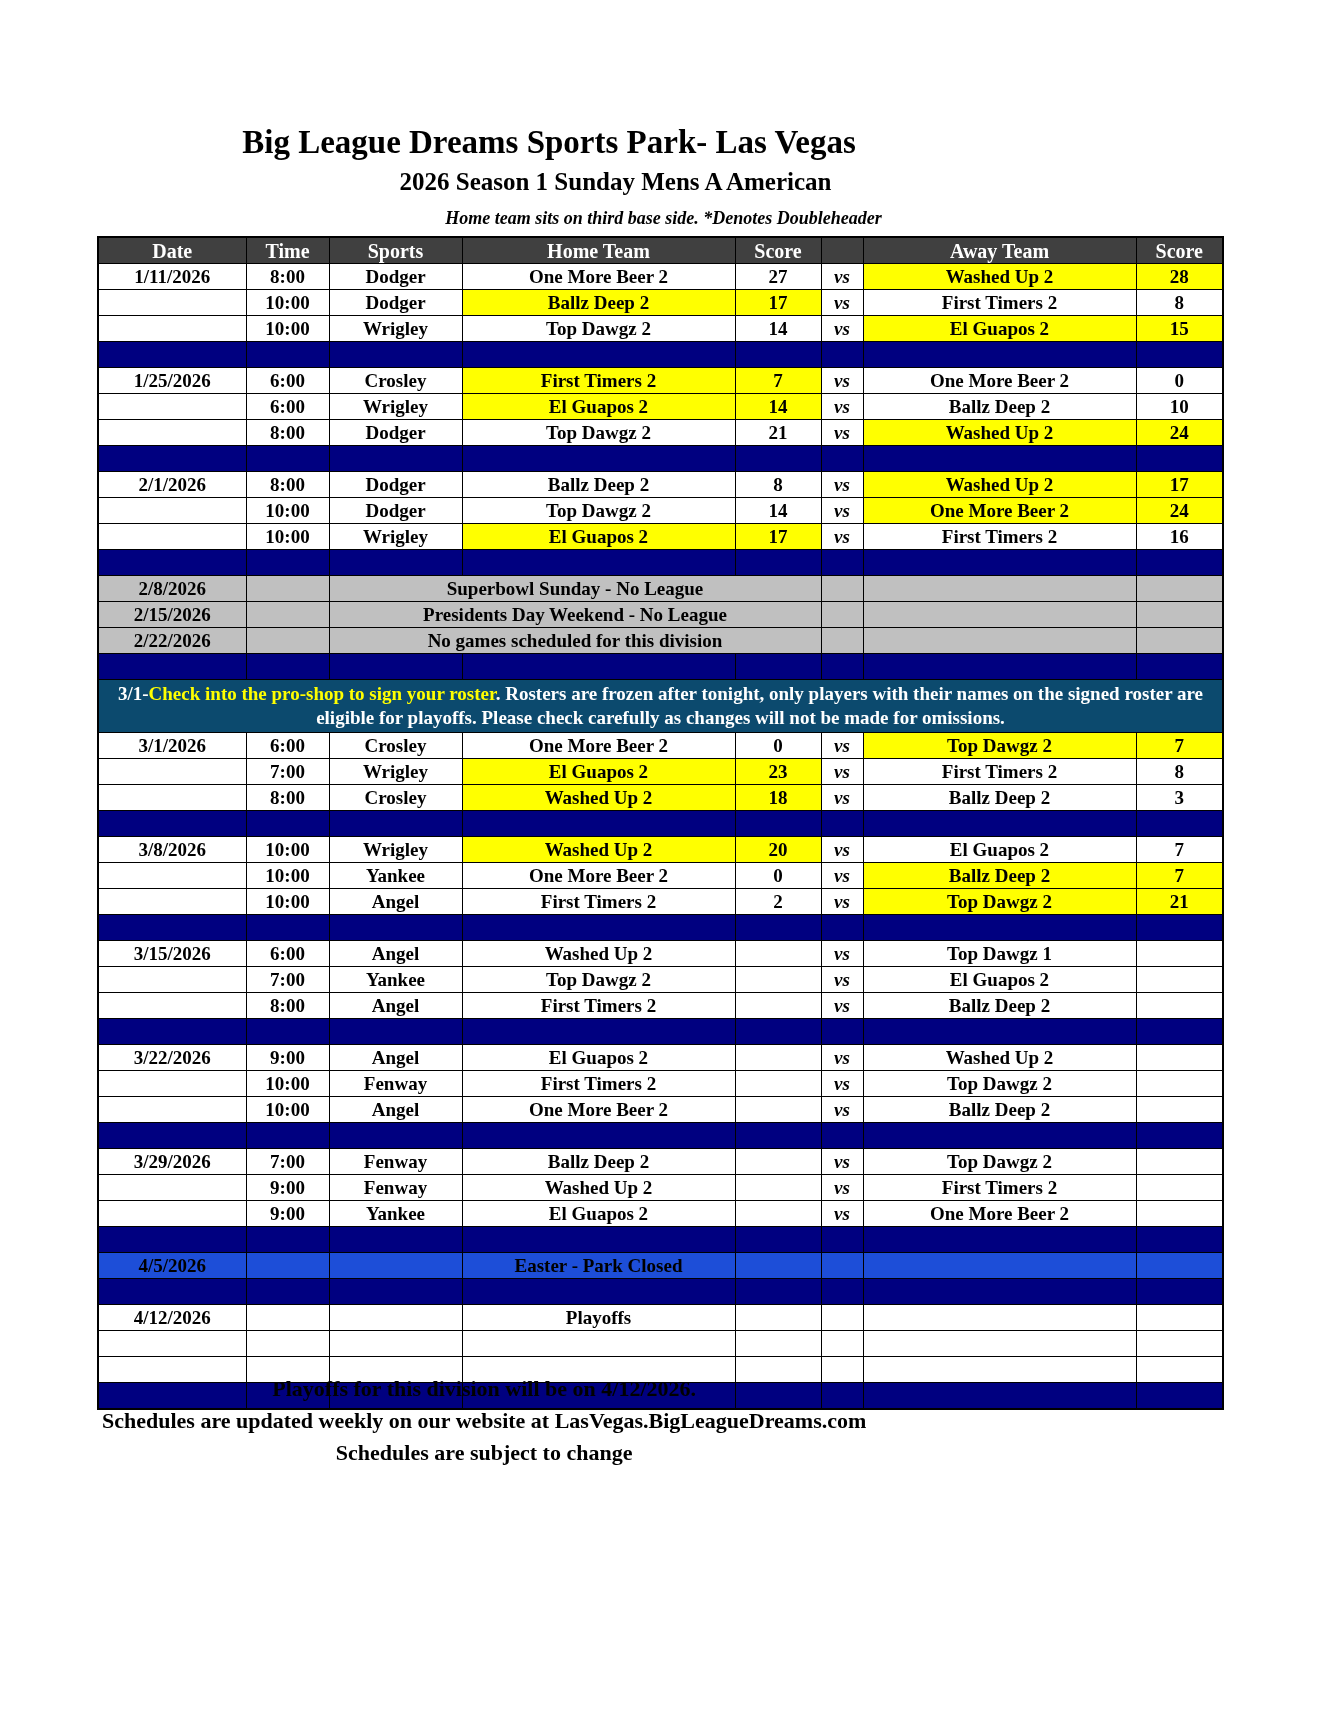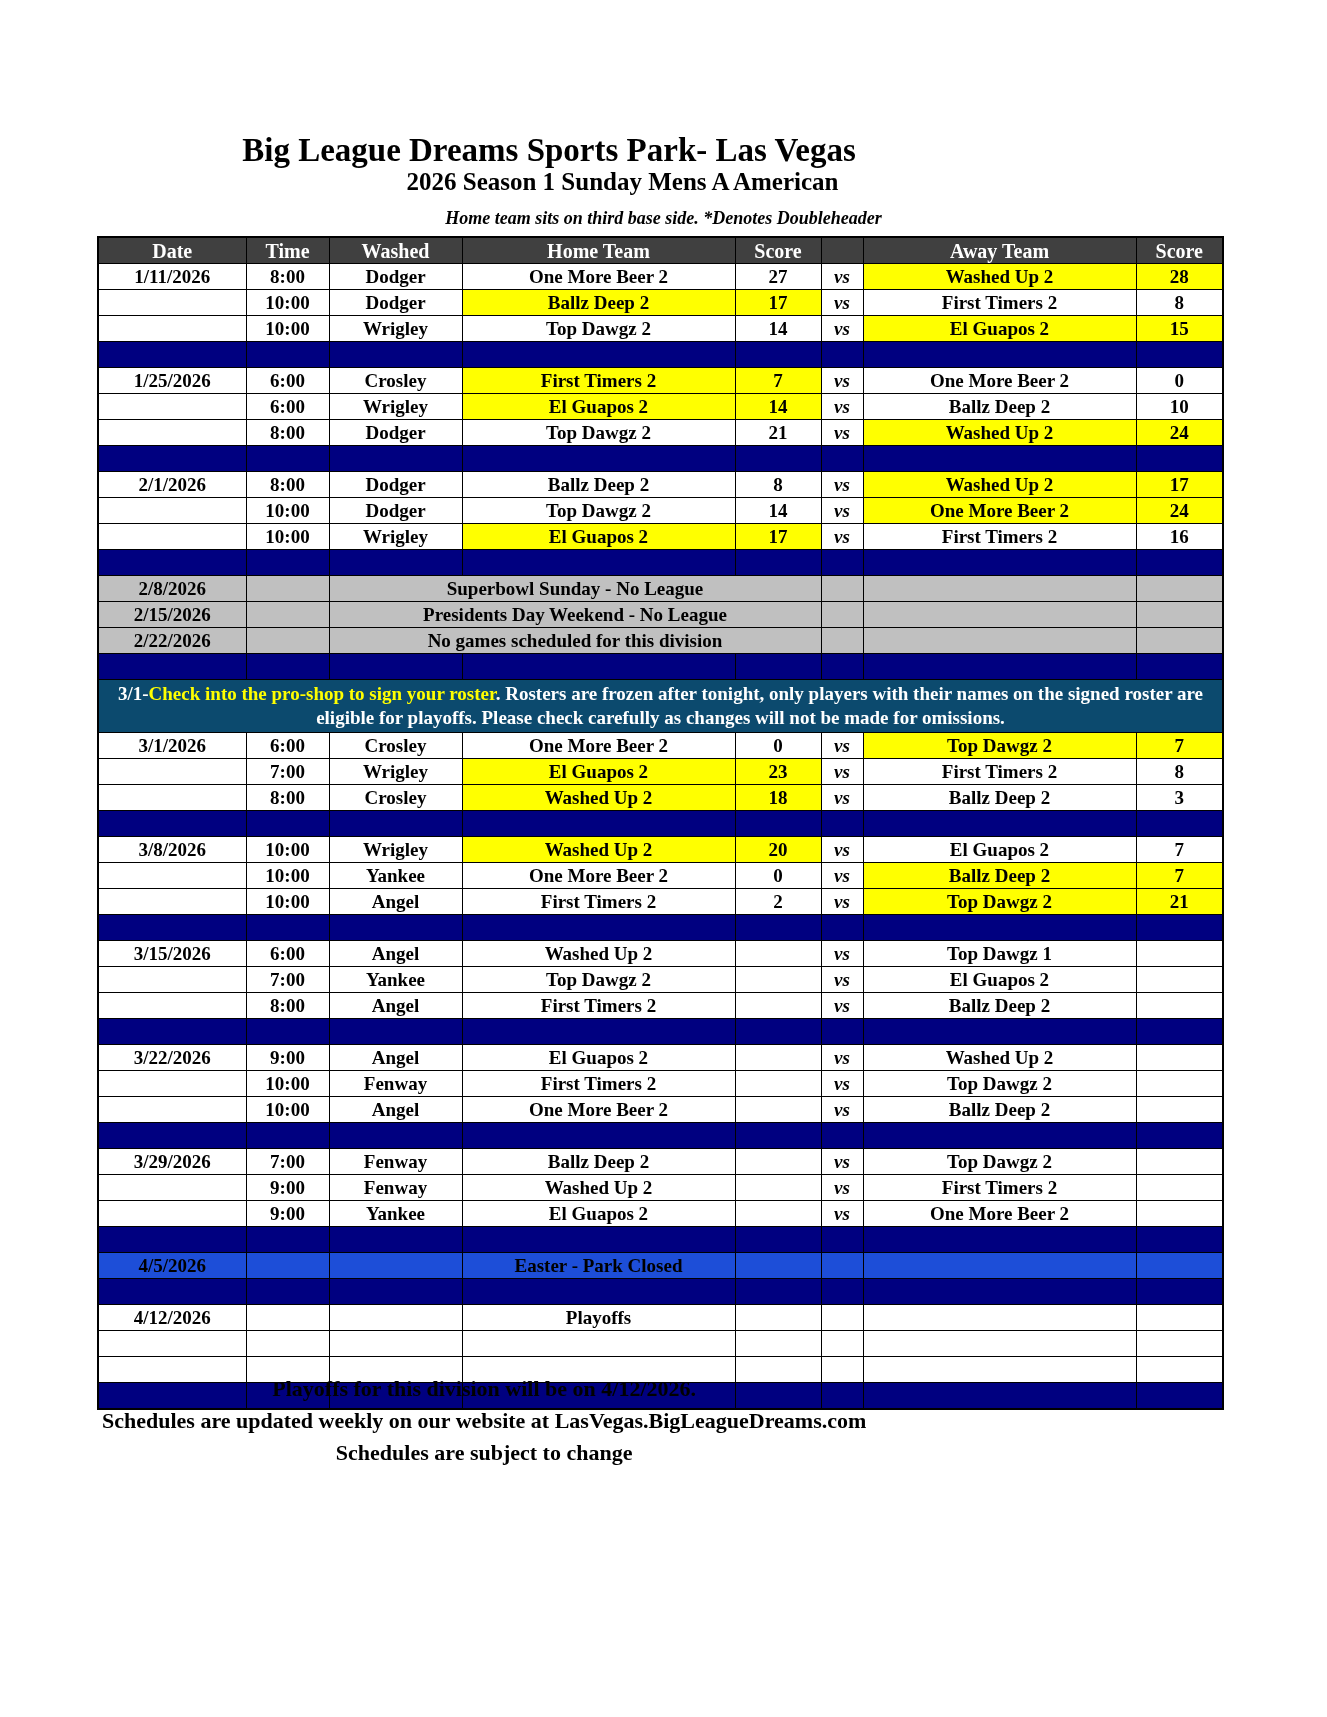--- a/index.html
+++ b/index.html
@@ -1,20 +1,20 @@
 <!DOCTYPE html>
 <html><head>
 <meta charset="utf-8">
 <style>
   html, body { margin:0; padding:0; background:#ffffff; }
   body { width:1327px; height:1717px; position:relative; overflow:hidden;
          font-family:"Liberation Serif", "DejaVu Serif", serif; color:#000; }
-  .title { position:absolute; left:0; width:1098px; top:130px; text-align:center;
+  .title { position:absolute; left:0; width:1098px; top:122px; text-align:center;
            font-weight:bold; font-size:33px; line-height:40px; }
-  .subtitle { position:absolute; left:8px; width:1229px; top:166px; text-align:center;
+  .subtitle { position:absolute; left:1px; width:1229px; top:166px; text-align:center;
               font-weight:bold; font-size:25px; line-height:32px; }
   .note { position:absolute; left:0; width:1327px; top:206px; text-align:center;
           font-weight:bold; font-style:italic; font-size:18px; line-height:24px; }
   table.sched { position:absolute; left:97px; top:236px; width:1125px;
                 border-collapse:collapse; table-layout:fixed; border:2px solid #000; }
   table.sched td, table.sched th { border:1.5px solid #000; padding:0; height:25px;
                 text-align:center; font-weight:bold; font-size:19px; line-height:24px;
                 white-space:nowrap; overflow:hidden; }
   table.sched th { background:#404040; color:#fff; font-size:20px; }
   tr.spacer td { background:#000080; }
@@ -42,21 +42,21 @@
       <col style="width:273px">
     <col style="width:86px">
       <col style="width:42px">
       <col style="width:273px">
       <col style="width:87px">
   </colgroup>
   <thead>
     <tr>
       <th>Date</th>
       <th>Time</th>
-      <th>Washed</th>
+      <th>Sports</th>
       <th>Home Team</th>
       <th>Score</th>
       <th></th>
       <th>Away Team</th>
       <th>Score</th>
     </tr>
   </thead>
   <tbody id="sched-body">
       <tr>
         <td>1/11/2026</td>

